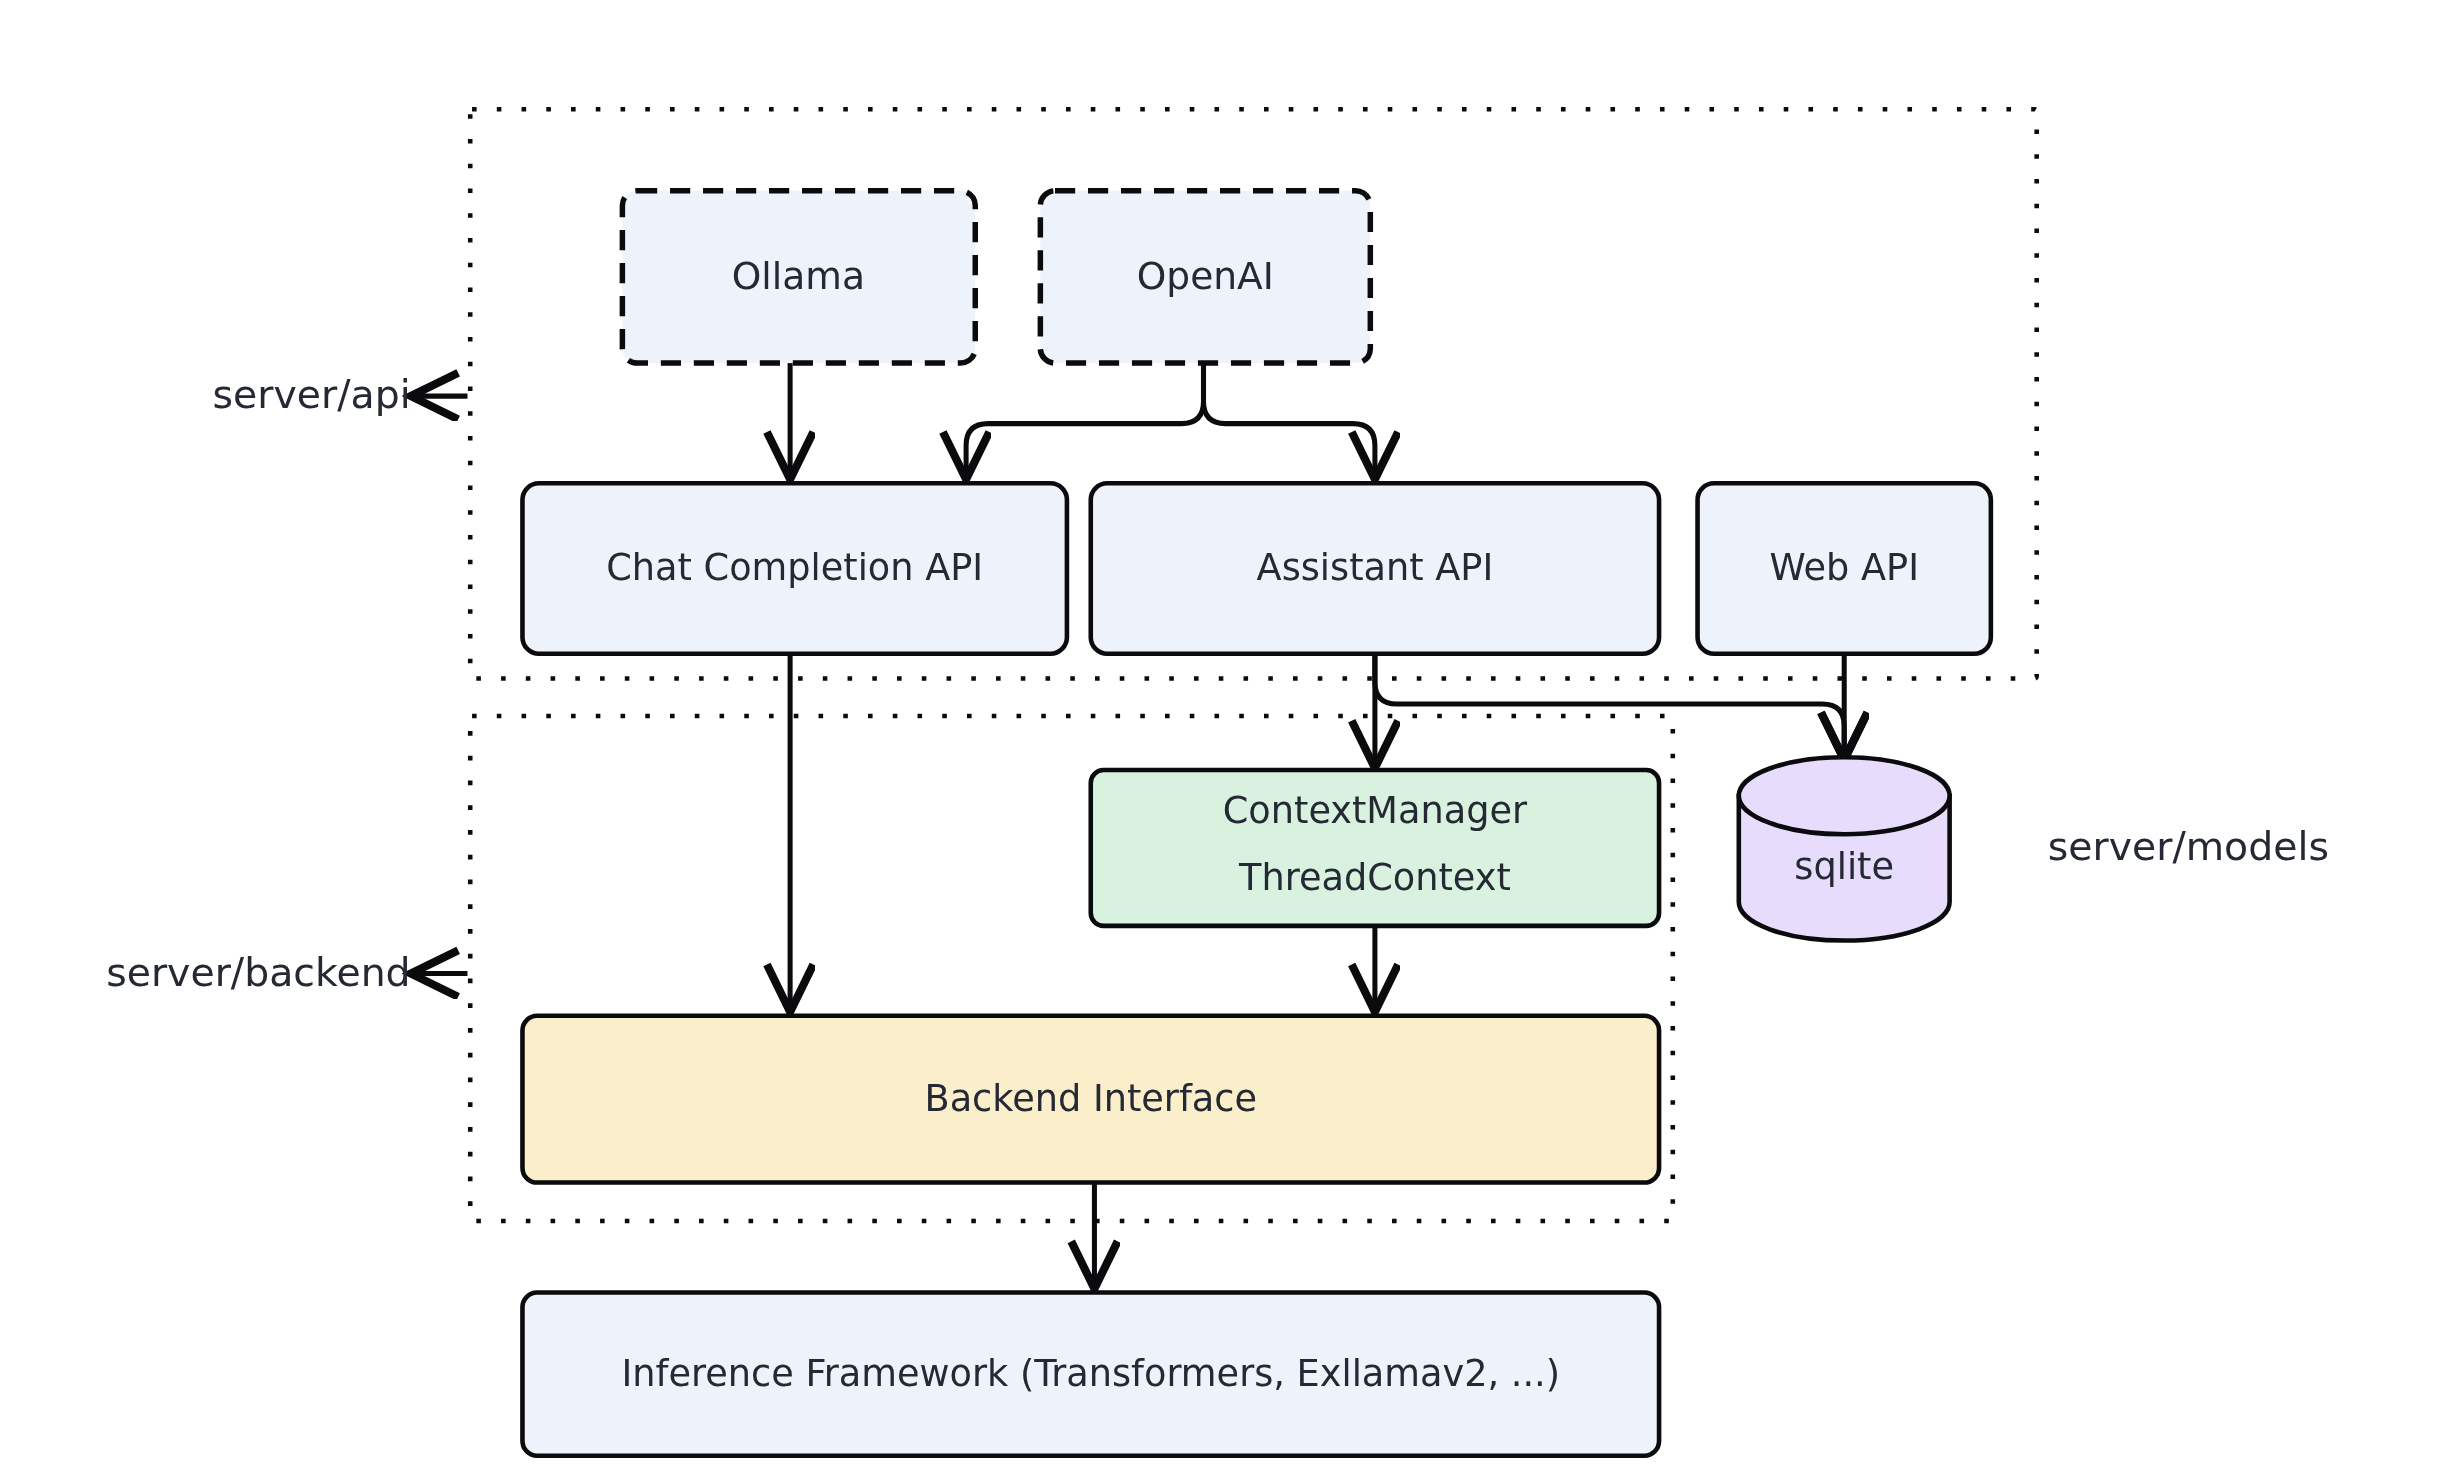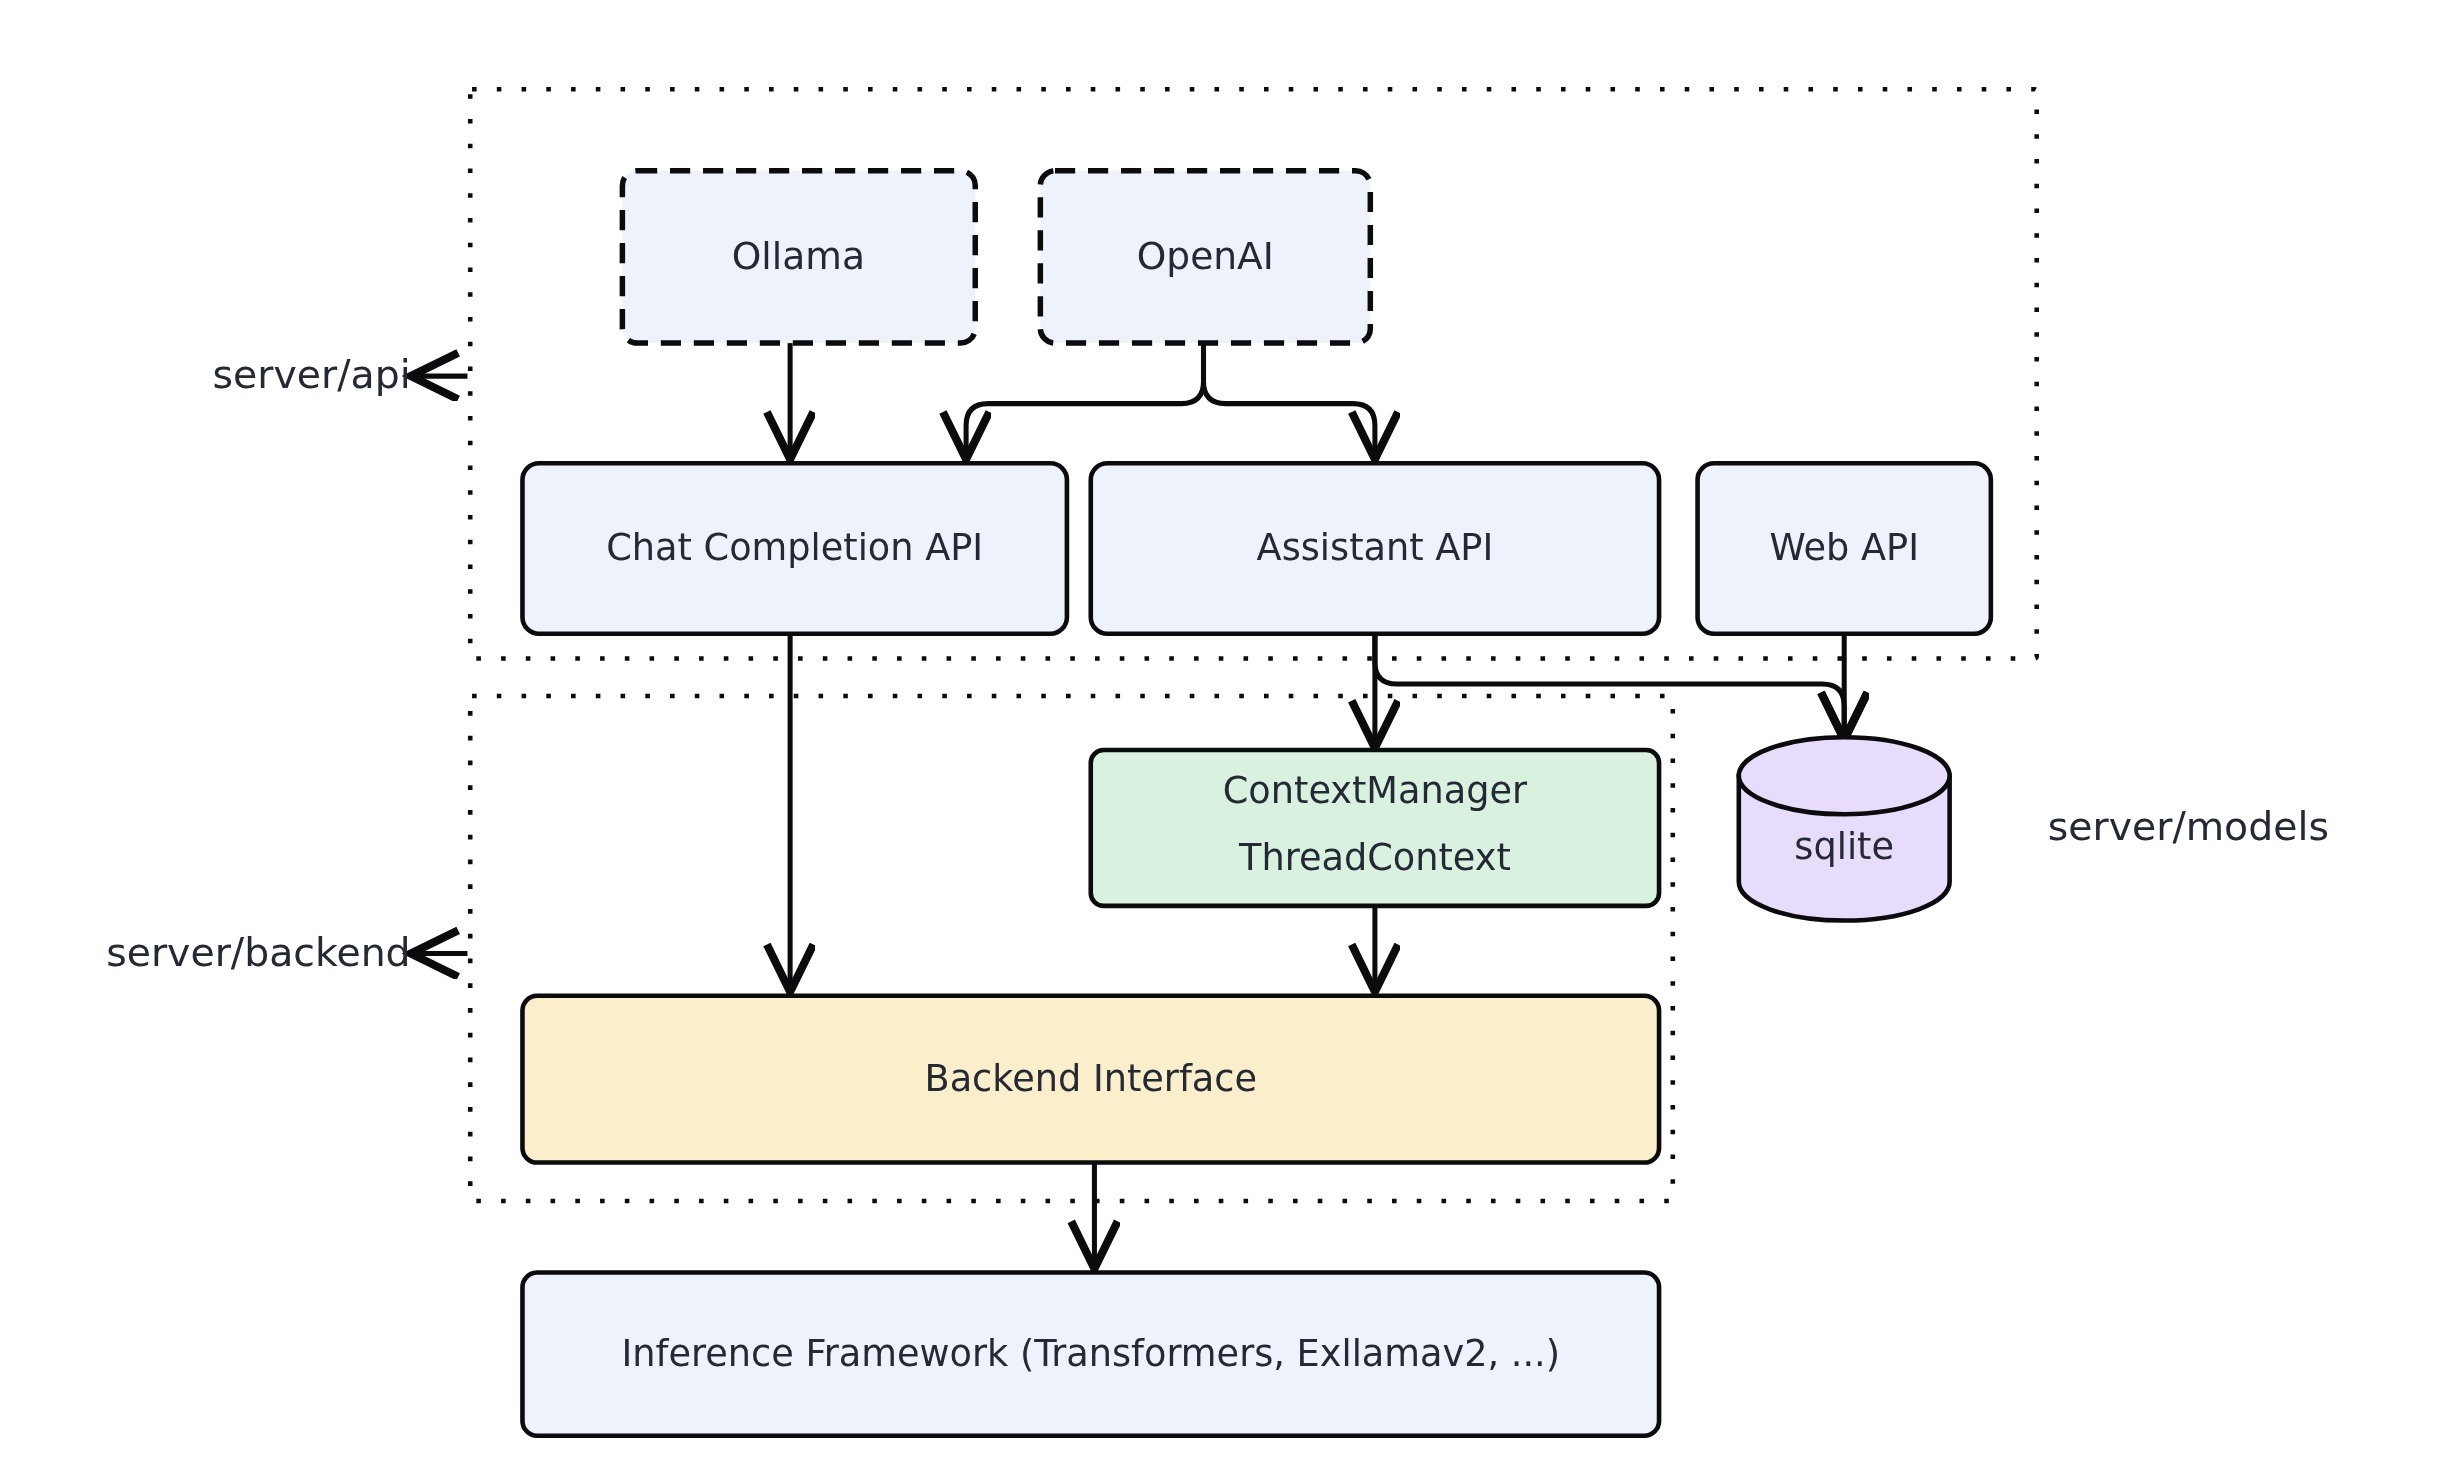--- a/index.html
+++ b/index.html
@@ -9,20 +9,21 @@
   }
   body {
     font-family: "DejaVu Sans", "Liberation Sans", sans-serif;
   }
   #diagram-root {
     position: relative;
     width: 2462px;
     height: 1444px;
     background: #ffffff;
     overflow: hidden;
+    margin-top: 20px;
   }
   svg#diagram-svg {
     position: absolute;
     top: 0;
     left: 0;
     width: 2462px;
     height: 1480px;
   }
   .node-label {
     font-family: "DejaVu Sans", "Liberation Sans", sans-serif;

